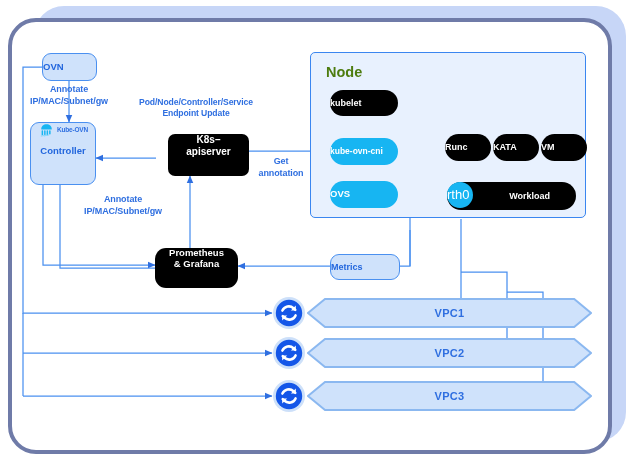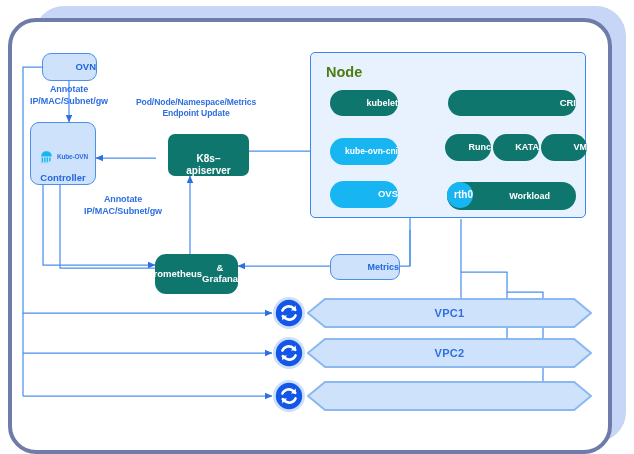--- a/index.html
+++ b/index.html
@@ -16,23 +16,23 @@
   .card-front{
     position:absolute;left:8px;top:18px;width:596px;height:428px;
     background:#ffffff;border:4px solid #6f7ba8;border-radius:28px;
   }
 
   
   .layer{position:absolute;left:0;top:0;width:634px;height:454px;pointer-events:none;}
 
   
   .box{position:absolute;box-sizing:border-box;display:flex;align-items:center;
-       justify-content:flex-end;text-align:center;line-height:1.15;}
+       justify-content:flex-start;text-align:center;line-height:1.15;}
   .box-light{background:#cfe2fb;border:1.4px solid #4a90f0;color:#2266dd;border-radius:9px;}
-  .box-blue{background:#0f766e;color:#ffffff;border-radius:11px;}
+  .box-blue{background:#000000;color:#ffffff;border-radius:11px;}
   .box-cyan{background:#17b5f2;color:#ffffff;border-radius:11px;}
   .box-pill{border-radius:999px;}
 
   .lbl{position:absolute;color:#2f6fe0;text-align:center;line-height:1.28;
        font-weight:700;letter-spacing:-0.1px;}
 
   
   .node-panel{position:absolute;left:310px;top:52px;width:276px;height:166px;
        background:#e8f1fe;border:1.5px solid #3a86f0;border-radius:5px;box-sizing:border-box;}
   .node-title{position:absolute;left:326px;top:64px;color:#4d7c0f;
@@ -139,36 +139,33 @@
       <span class="logo-text">Kube-OVN</span>
     </span>
     <span>Controller</span>
   </div>
 
   <div class="box box-blue" style="left:168px;top:134px;width:81px;height:42px;flex-direction:column;font-size:10px;font-weight:700;border-radius:7px;">
     <span>K8s–</span>
     <span>apiserver</span>
   </div>
 
-  <div class="box box-blue" style="left:155px;top:254px;width:83px;height:40px;flex-direction:row;font-size:9.5px;font-weight:700;">
+  <div class="box box-blue" style="left:155px;top:248px;width:83px;height:40px;flex-direction:column;font-size:9.5px;font-weight:700;">
     <span>Prometheus</span>
     <span>&amp; Grafana</span>
   </div>
 
   <div class="box box-light" style="left:330px;top:254px;width:70px;height:26px;font-size:9px;font-weight:700;">
     <span>Metrics</span>
   </div>
 
   <div class="box box-blue box-pill" style="left:330px;top:90px;width:68px;height:26px;font-size:9px;font-weight:700;">
     <span>kubelet</span>
   </div>
 
-  <div class="box box-blue box-pill" style="left:448px;top:90px;width:128px;height:26px;font-size:9.5px;font-weight:700;">
-    <span>CRI</span>
-  </div>
 
   <div class="box box-cyan box-pill" style="left:330px;top:138px;width:68px;height:27px;font-size:8.5px;font-weight:700;">
     <span>kube-ovn-cni</span>
   </div>
 
   <div class="box box-cyan box-pill" style="left:330px;top:181px;width:68px;height:27px;font-size:9.5px;font-weight:700;">
     <span>OVS</span>
   </div>
 
   <div class="box box-blue box-pill" style="left:445px;top:134px;width:46px;height:27px;font-size:9px;font-weight:700;">
@@ -177,34 +174,38 @@
   <div class="box box-blue box-pill" style="left:493px;top:134px;width:46px;height:27px;font-size:9px;font-weight:700;">
     <span>KATA</span>
   </div>
   <div class="box box-blue box-pill" style="left:541px;top:134px;width:46px;height:27px;font-size:9px;font-weight:700;">
     <span>VM</span>
   </div>
 
   <div class="box box-blue box-pill" style="left:447px;top:182px;width:129px;height:28px;justify-content:flex-end;padding-right:26px;font-size:9px;font-weight:700;">
     <span>Workload</span>
   </div>
-  <div class="box box-cyan" style="left:447px;top:182px;width:26px;height:26px;border-radius:50%;font-size:10px;font-weight:700;">
+  <div class="box box-cyan" style="left:447px;top:182px;width:26px;height:26px;border-radius:50%;font-size:13px;font-weight:400;">
     <span>rth0</span>
   </div>
 
   <div class="lbl" style="left:8px;top:84px;width:122px;font-size:9px;">
     <div>Annotate</div>
     <div>IP/MAC/Subnet/gw</div>
   </div>
 
   <div class="lbl" style="left:122px;top:97px;width:148px;font-size:8.6px;">
-    <div>Pod/Node/Namespace/Metrics</div>
+    <div>Pod/Node/Controller/Service</div>
     <div>Endpoint Update</div>
   </div>
 
+  <div class="lbl" style="left:249px;top:156px;width:64px;font-size:9px;">
+    <div>Get</div>
+    <div>annotation</div>
+  </div>
 
   <div class="lbl" style="left:62px;top:194px;width:122px;font-size:9px;">
     <div>Annotate</div>
     <div>IP/MAC/Subnet/gw</div>
   </div>
 
   <svg class="sync" style="left:272px;top:296px;" viewBox="0 0 34 34">
     <circle cx="17" cy="17" r="16" fill="#bcd6f7" opacity="0.75"></circle>
     <circle cx="17" cy="17" r="13.2" fill="#1456e8"></circle>
     <path d="M10.4 14.6a7 7 0 0 1 11.1-2.4l1.8 1.7" stroke="#ffffff" stroke-width="2.5" fill="none" stroke-linecap="round"></path>
@@ -234,14 +235,15 @@
     <circle cx="17" cy="17" r="16" fill="#bcd6f7" opacity="0.75"></circle>
     <circle cx="17" cy="17" r="13.2" fill="#1456e8"></circle>
     <path d="M10.4 14.6a7 7 0 0 1 11.1-2.4l1.8 1.7" stroke="#ffffff" stroke-width="2.5" fill="none" stroke-linecap="round"></path>
     <path d="M23.6 19.4a7 7 0 0 1-11.1 2.4l-1.8-1.7" stroke="#ffffff" stroke-width="2.5" fill="none" stroke-linecap="round"></path>
     <path d="M23.8 9.6 L23.8 14.6 L18.9 14.6 z" fill="#ffffff"></path>
     <path d="M10.2 24.4 L10.2 19.4 L15.1 19.4 z" fill="#ffffff"></path>
   </svg>
   <svg class="vpc-row" style="left:307px;top:381px;width:285px;height:30px;" viewBox="0 0 285 30" preserveAspectRatio="none">
     <path d="M18,1 L266,1 L266,-0 L284,15 L266,30 L266,29 L18,29 L18,29 L1,15 L18,1 z" fill="#cfe2fb" stroke="#8bb8f0" stroke-width="2"></path>
   </svg>
+  <div class="vpc-text" style="left:307px;top:381px;width:285px;">VPC3</div>
 
 </div>
 
 </body></html>

